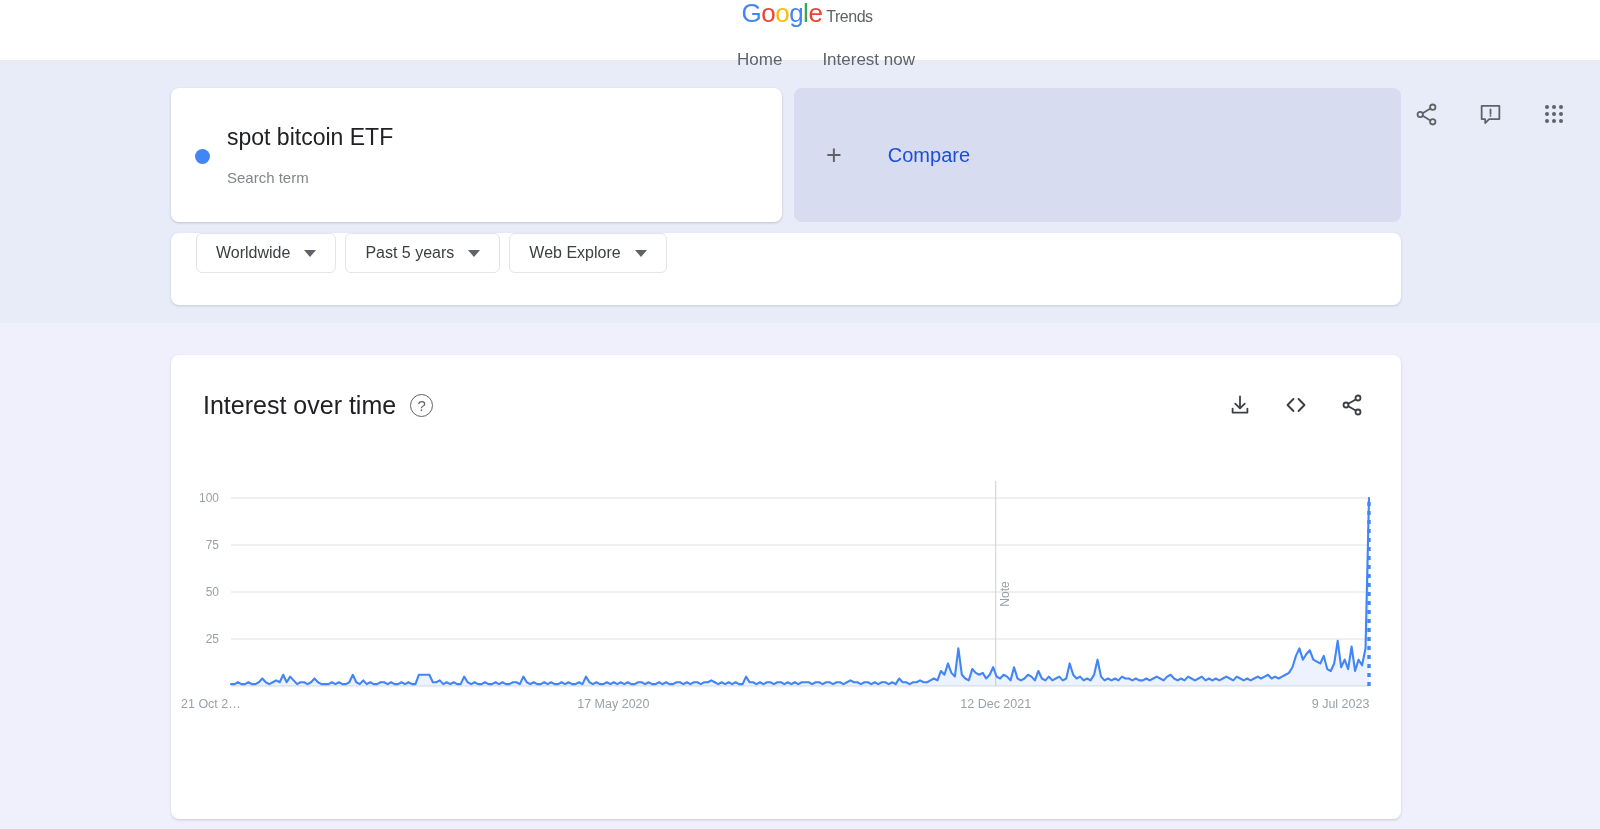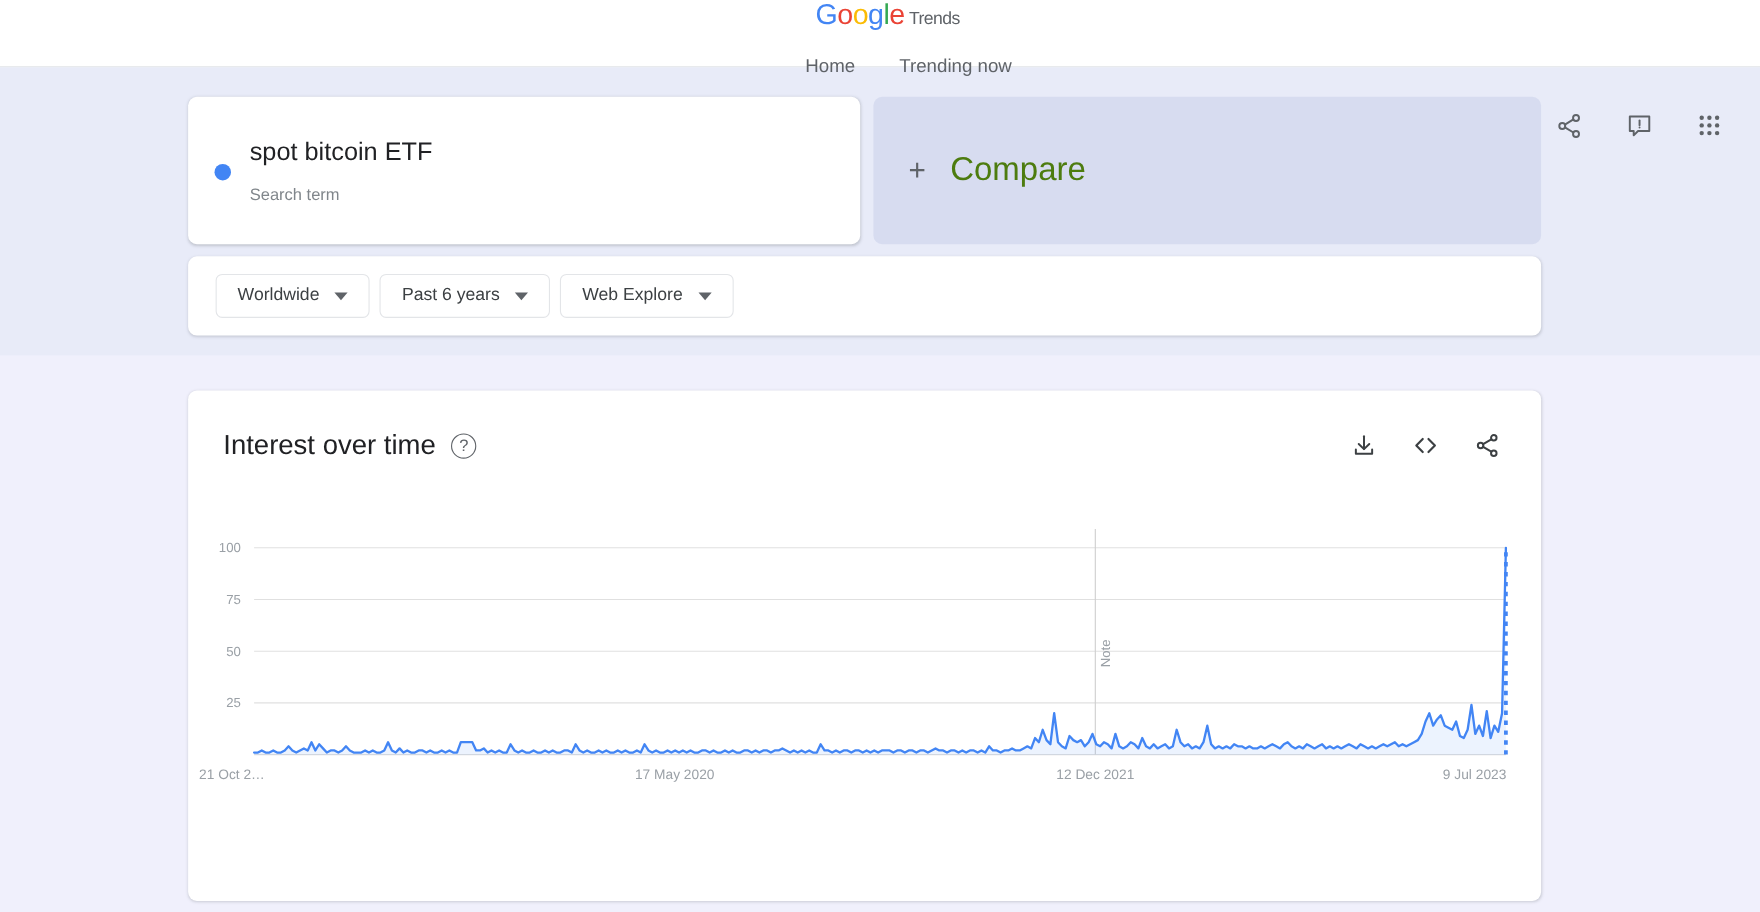--- a/index.html
+++ b/index.html
@@ -95,29 +95,29 @@
   .term-texts { display: flex; flex-direction: column; }
   .term-title { font-size: 23px; color: #202124; line-height: 30px; }
   .term-sub { font-size: 15px; color: #80868b; line-height: 22px; margin-top: 15px; }
 
   .compare-card {
     width: 607px; height: 134px; background: #d7dcf0;
     border-radius: 8px; display: flex; align-items: center;
     padding-left: 32px; cursor: pointer;
   }
   .compare-plus { font-size: 27px; color: #5f6368; font-weight: 300; margin-right: 22px; line-height: 1; }
-  .compare-label { font-size: 30px; color: #4d7c0f; }
+  .compare-label { font-size: 20px; color: #1d4ed8; margin-left: 24px; }
 
   
   .filter-bar {
     position: absolute; top: 172px; left: 171px;
     width: 1230px; height: 72px;
     background: #ffffff; border-radius: 8px;
     box-shadow: 0 1px 3px rgba(60,64,67,.13), 0 1px 2px rgba(60,64,67,.07);
-    display: flex; align-items: center; padding-left: 25px; gap: 9px;
+    display: flex; align-items: flex-start; padding-left: 25px; gap: 9px;
   }
   .chip {
     height: 40px; min-width: 100px; border: 1px solid #e3e5e8;
     border-radius: 6px; background: #fff;
     display: flex; align-items: center; justify-content: center;
     gap: 14px; padding: 0 19px; cursor: pointer;
     font-size: 16px; color: #3c4043; white-space: nowrap;
   }
   .caret {
     width: 0; height: 0; border-left: 6px solid transparent;
@@ -161,21 +161,21 @@
     <div class="brand">
       <span class="g-logo"><span class="c-blue">G</span><span class="c-red">o</span><span class="c-yellow">o</span><span class="c-blue">g</span><span class="c-green">l</span><span class="c-red">e</span></span>
       <span class="trends-word">Trends</span>
     </div>
 
     <div class="navlinks">
       <div class="navlink">
         <span>Home</span>
       </div>
       <div class="navlink">
-        <span>Trending now</span>
+        <span>Interest now</span>
       </div>
     </div>
 
     <div class="topbar-right">
       <div class="icon-btn">
         <svg width="25" height="25" viewBox="0 0 24 24" fill="none" stroke="#5f6368" stroke-width="1.7" stroke-linecap="round" stroke-linejoin="round" aria-hidden="true">
           <circle cx="18" cy="5" r="2.6"></circle>
           <circle cx="6" cy="12" r="2.6"></circle>
           <circle cx="18" cy="19" r="2.6"></circle>
           <line x1="8.3" y1="10.8" x2="15.7" y2="6.3"></line>
@@ -225,21 +225,21 @@
         <span class="compare-label">Compare</span>
       </div>
     </div>
 
     <div class="filter-bar">
       <div class="chip">
         <span>Worldwide</span>
         <span class="caret"></span>
       </div>
       <div class="chip">
-        <span>Past 6 years</span>
+        <span>Past 5 years</span>
         <span class="caret"></span>
       </div>
       <div class="chip">
         <span>Web Explore</span>
         <span class="caret"></span>
       </div>
     </div>
 
     <div class="chart-card">
       <div class="chart-head">

